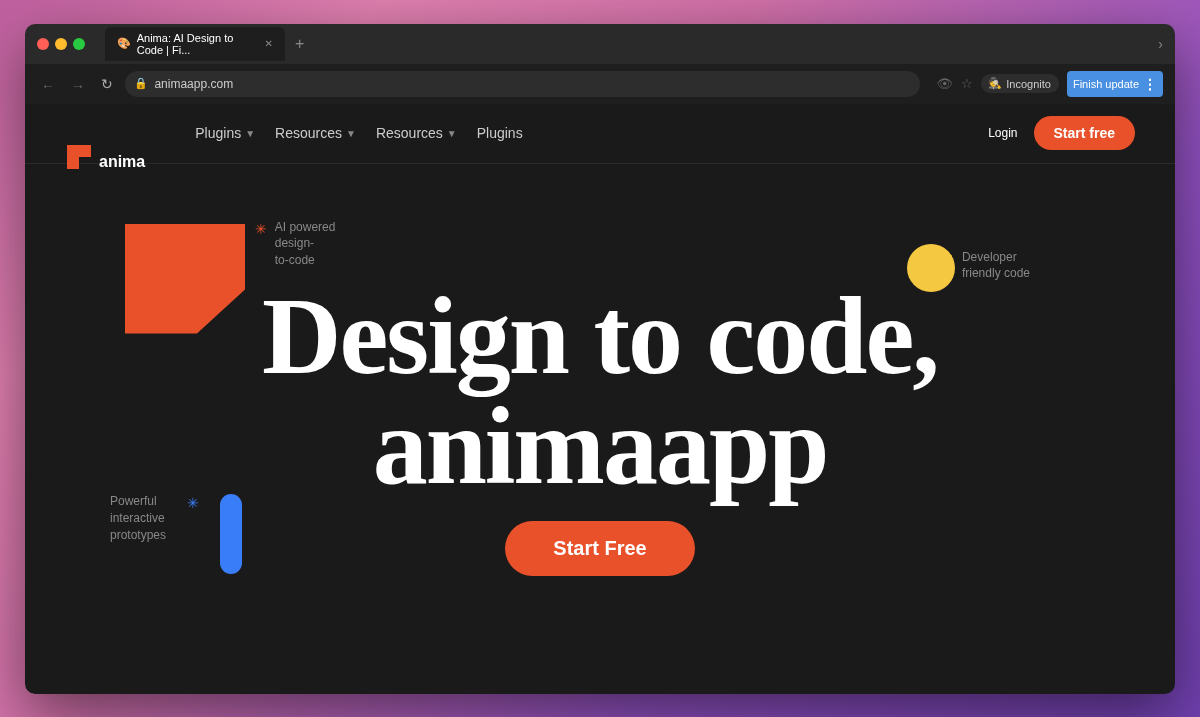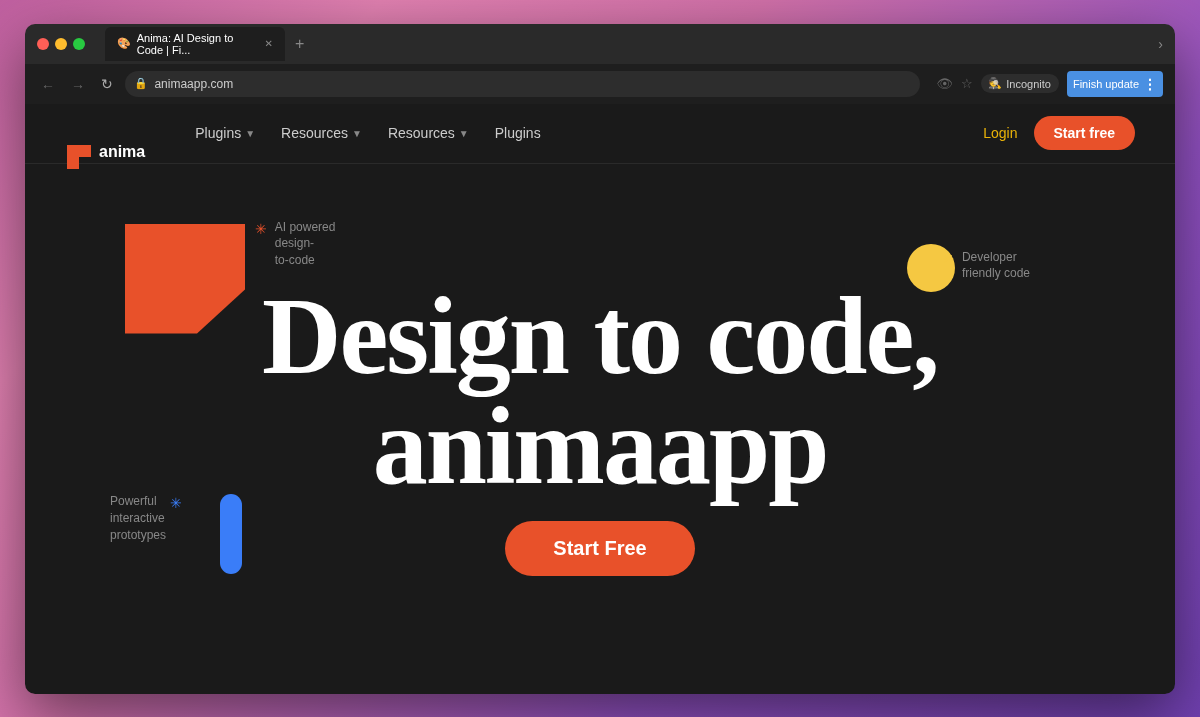--- a/index.html
+++ b/index.html
@@ -175,59 +175,58 @@
       display: flex;
       align-items: center;
       padding: 0 40px;
       border-bottom: 1px solid #2a2a2a;
       flex-shrink: 0;
       position: relative;
       z-index: 10;
     }
     .logo {
       display: flex;
-      align-items: flex-start;
+      align-items: flex-end;
       gap: 6px;
       margin-right: 40px;
       margin-top: 48px;
     }
     .logo-icon {
       width: 28px;
       height: 28px;
     }
     .logo-text {
       font-size: 16px;
       font-weight: 600;
       color: #fff;
     }
     .nav-links {
       display: flex;
       align-items: flex-end;
-      gap: 6px;
       flex: 1;
     }
     .nav-item {
       display: flex;
       align-items: center;
       gap: 4px;
       color: #ccc;
       font-size: 14px;
       cursor: pointer;
       padding: 6px 10px;
       border-radius: 4px;
     }
     .nav-chevron { font-size: 10px; color: #888; }
     .nav-right {
       display: flex;
       align-items: center;
       gap: 16px;
     }
     .login-btn {
-      color: #eab308;
-      font-size: 14px;
+      color: #ffffff;
+      font-size: 12px;
       cursor: pointer;
       background: none;
       border: none;
     }
     .start-free-btn {
       background: #e8512a;
       color: white;
       border: none;
       border-radius: 20px;
       padding: 9px 20px;
@@ -302,21 +301,21 @@
       gap: 8px;
     }
     .annotation-dev .star-icon { color: #f5c842; font-size: 14px; margin-top: 2px; }
 
     .annotation-proto {
       position: absolute;
       bottom: 150px;
       left: 85px;
       display: flex;
       align-items: flex-start;
-      gap: 4px;
+      gap: 21px;
     }
     .annotation-proto .star-icon { color: #3a7df8; font-size: 14px; margin-top: 2px; }
 
     
     .hero-title {
       font-size: 110px;
       font-weight: 900;
       color: #ffffff;
       line-height: 1;
       text-align: center;

